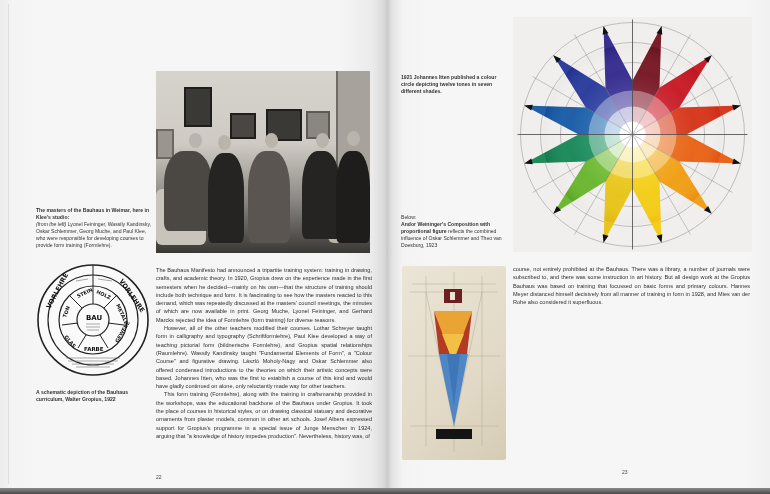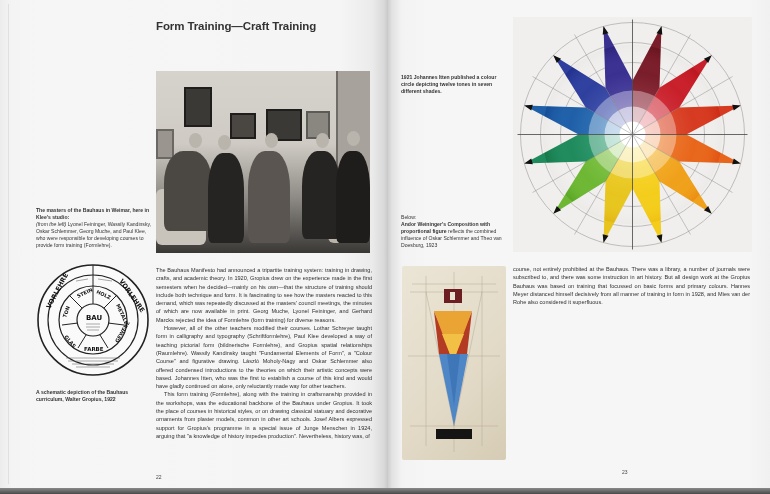--- a/index.html
+++ b/index.html
@@ -59,21 +59,20 @@
   .folio-right { position: absolute; left: 622px; top: 469px; font-size: 5px; color: #444; }
 </style>
 </head>
 <body>
 
 <div class="spread">
 
   <div class="page-left">
   </div>
 
-  <div class="running-head">Form Training—Craft Training</div>
 
   <div class="photo" title="Group photograph of five men seated in a studio with framed paintings on the wall">
     <div class="pic" style="left:28px;top:16px;width:28px;height:40px;"></div>
     <div class="pic" style="left:74px;top:42px;width:26px;height:26px;background:#4a4742;"></div>
     <div class="pic" style="left:110px;top:38px;width:36px;height:32px;"></div>
     <div class="pic" style="left:150px;top:40px;width:24px;height:28px;background:#8a8780;border-color:#5c5a56;"></div>
     <div class="pic" style="left:0px;top:58px;width:18px;height:30px;background:#9a968f;border-color:#6b6863;"></div>
     <div class="door"></div>
     <div class="armchair" style="left:0px;top:118px;width:50px;height:56px;"></div>
     <div class="armchair" style="left:172px;top:112px;width:40px;height:60px;background:#b9b3a8;"></div>

